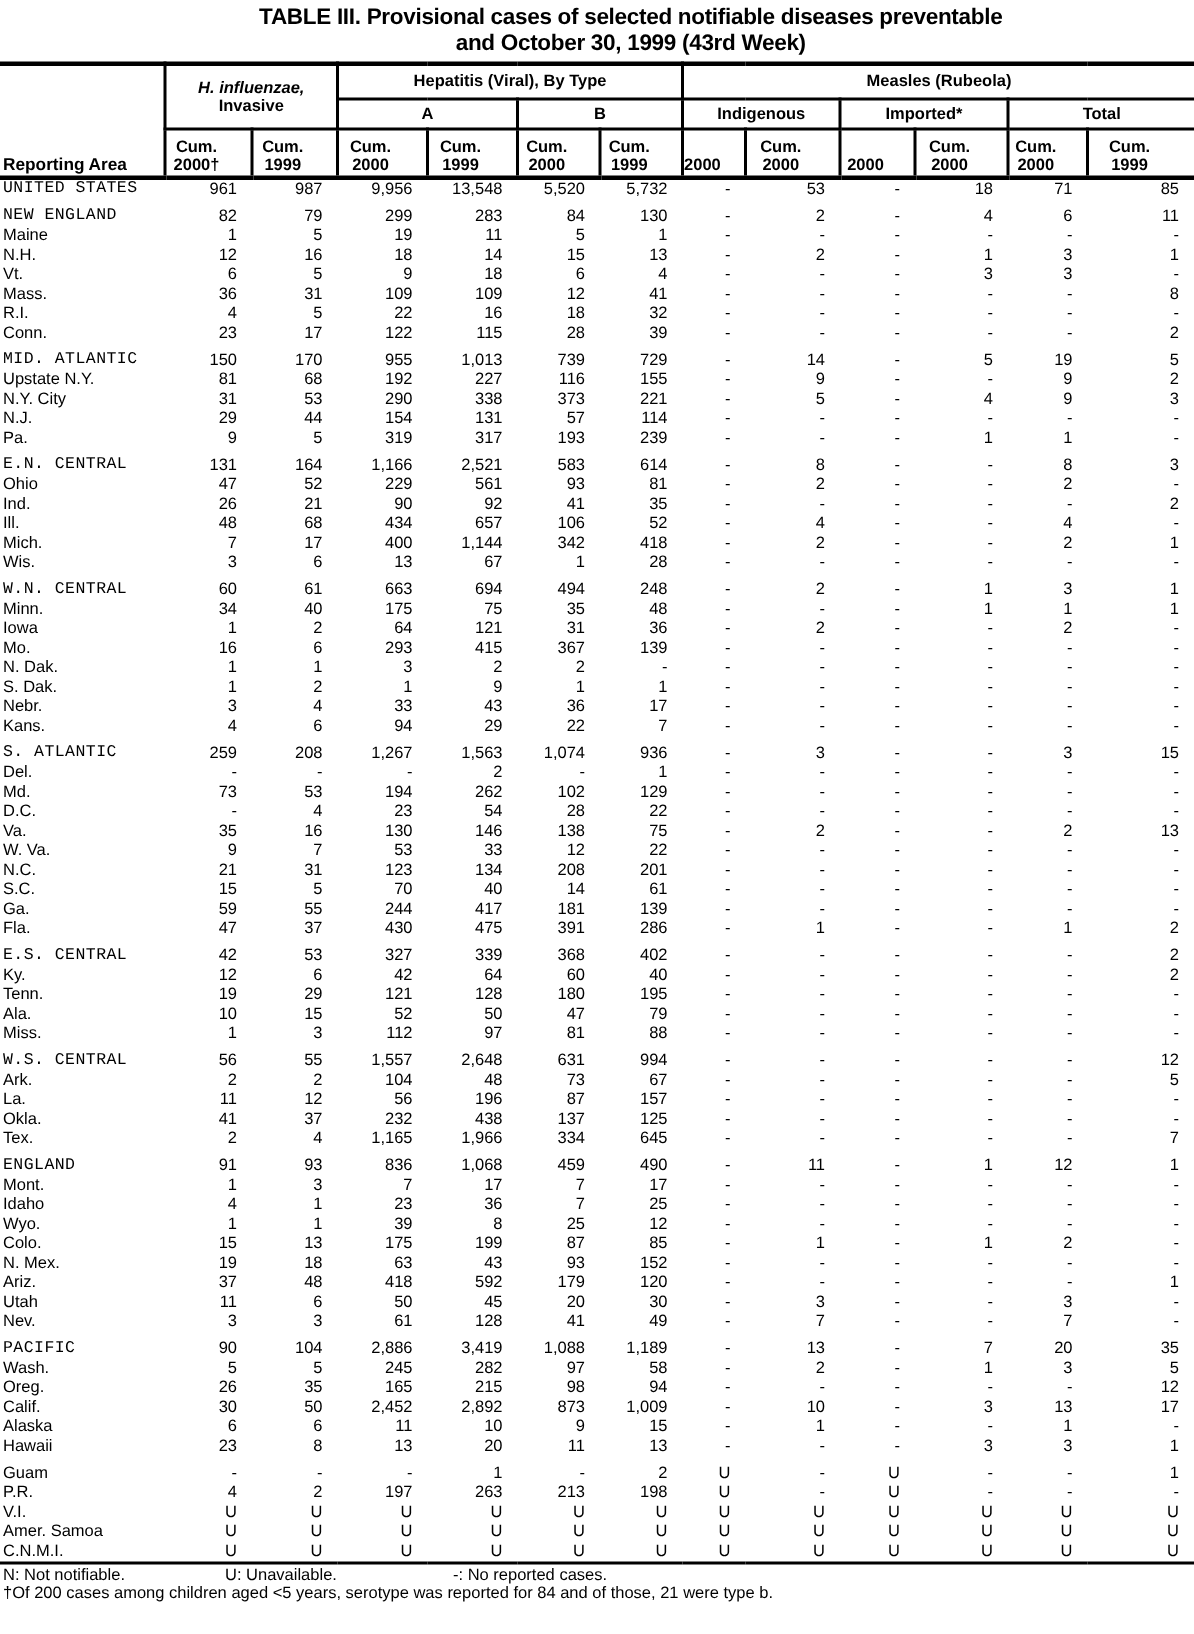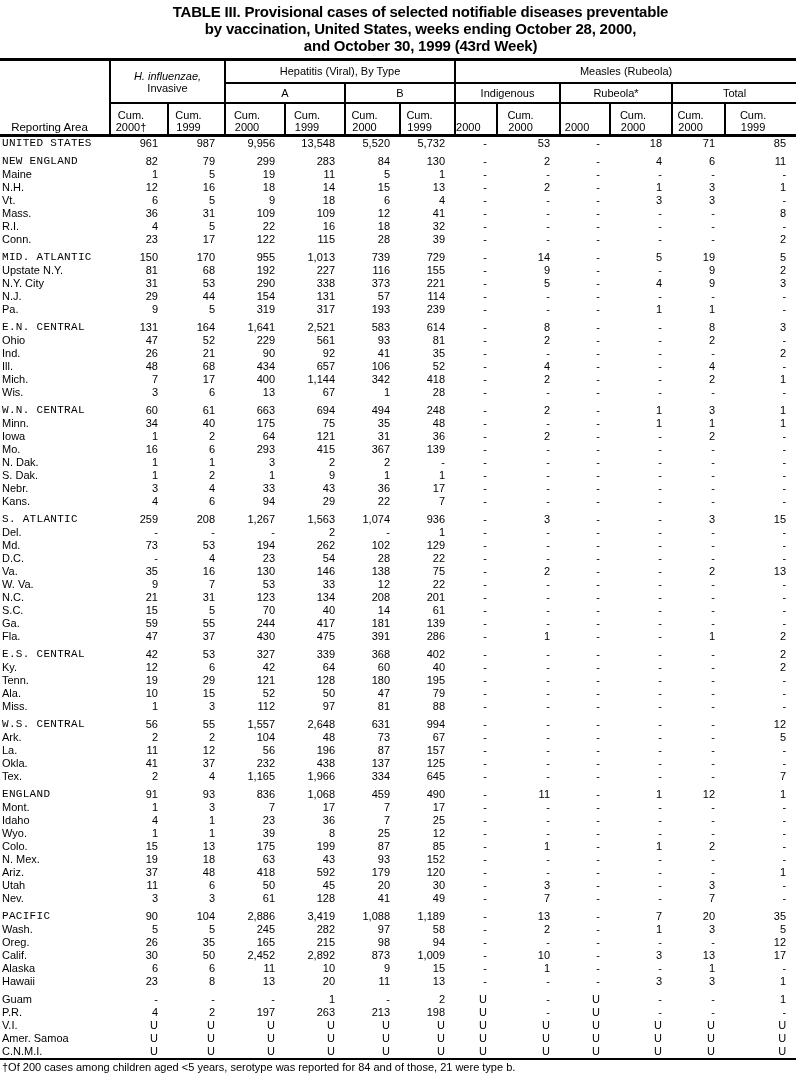--- a/index.html
+++ b/index.html
@@ -3,53 +3,52 @@
 <meta charset="utf-8">
 <style>
   html,body { margin:0; padding:0; background:#fff; color:#000; }
   .page {
     position:relative; width:796px; height:1089px; overflow:hidden;
     font-family:"Liberation Sans", sans-serif; background:#fff;
   }
   .title { text-align:center; font-weight:bold; font-size:15px; line-height:17px; padding-top:3px; letter-spacing:-0.2px;margin-left:45px; }
 
   table.main { border-collapse:collapse; table-layout:fixed; width:796px; margin-top:4px; border-top:3px solid #000; }
-  thead th { font-weight:normal; font-size:11px; padding:0; }
+  thead th { font-weight:bold; font-size:11px; padding:0; }
 
   th.grp { border:2px solid #000; text-align:center; vertical-align:middle; height:21px; line-height:11px; }
   th.grp.no-r { border-right:none;text-align:center; }
   th.grp-hib { line-height:12px; }
   .em { font-style:italic; }
 
   th.sub { border:2px solid #000; text-align:center; vertical-align:middle; height:18px; }
   th.sub.no-r { border-right:none;margin-left:41px; }
 
   th.cum { border:2px solid #000; border-bottom:3px solid #000; vertical-align:bottom; text-align:center;
            white-space:pre-line; line-height:12px; padding:1px 16px 1px 0; height:28px; }
   th.cum.no-r { border-right:none; }
 
-  th.area-h { text-align:center; vertical-align:bottom; border-bottom:3px solid #000; font-size:11.5px; padding:0 12px 1px 2px; }
+  th.area-h { text-align:left; vertical-align:bottom; border-bottom:3px solid #000; font-size:11.5px; padding:0 12px 1px 2px; }
 
   tbody td { font-size:11px; line-height:13px; height:13px; padding:0 10px 0 0; text-align:right; white-space:nowrap; overflow:hidden; }
   tbody td.area { text-align:left; padding:0 0 0 2px; font-size:11px; }
   tbody tr.section td.area { letter-spacing:0.3px;font-family:Liberation Mono, monospace; }
   tbody tr.gap td { height:5px; line-height:5px; font-size:2px; padding:0; }
   tbody { border-bottom:2px solid #000; }
 
   .footnotes { font-size:11px; line-height:11.5px; padding:2px 0 0 2px; }
   .fn-seg1 { display:inline-block; width:148px; }
   .fn-seg2 { display:inline-block; width:152px; }
 </style>
 </head>
 <body>
 
 <div class="page">
   <div class="title">
     <div>TABLE III. Provisional cases of selected notifiable diseases preventable</div>
-    <div>by vaccination, United States, weeks ending October 28, 2000,</div>
     <div>and October 30, 1999 (43rd Week)</div>
   </div>
 
   <table class="main">
     <colgroup>
       <col style="width:110px">
         <col style="width:58px">
         <col style="width:57px">
       <col style="width:60px">
         <col style="width:60px">
@@ -69,21 +68,21 @@
           <span class="em">H. influenzae,</span><br>
           <span>Invasive</span>
         </th>
         <th class="grp" colspan="4">Hepatitis (Viral), By Type</th>
         <th class="grp no-r" colspan="6">Measles (Rubeola)</th>
       </tr>
       <tr>
         <th class="sub" colspan="2">A</th>
         <th class="sub" colspan="2">B</th>
         <th class="sub" colspan="2">Indigenous</th>
-        <th class="sub" colspan="2">Rubeola*</th>
+        <th class="sub" colspan="2">Imported*</th>
         <th class="sub no-r" colspan="2">Total</th>
       </tr>
       <tr>
           <th class="cum">Cum.
 2000†</th>
           <th class="cum">Cum.
 1999</th>
           <th class="cum">Cum.
 2000</th>
           <th class="cum">Cum.
@@ -306,21 +305,21 @@
           <td class="num">1</td>
           <td class="num">-</td>
         </tr>
         <tr class="gap">
           <td colspan="13"></td>
         </tr>
         <tr class="section">
           <td class="area">E.N. CENTRAL</td>
           <td class="num">131</td>
           <td class="num">164</td>
-          <td class="num">1,641</td>
+          <td class="num">1,166</td>
           <td class="num">2,521</td>
           <td class="num">583</td>
           <td class="num">614</td>
           <td class="num">-</td>
           <td class="num">8</td>
           <td class="num">-</td>
           <td class="num">-</td>
           <td class="num">8</td>
           <td class="num">3</td>
         </tr>
@@ -1137,15 +1136,18 @@
           <td class="num">U</td>
           <td class="num">U</td>
           <td class="num">U</td>
           <td class="num">U</td>
           <td class="num">U</td>
         </tr>
       </tbody>
   </table>
 
   <div class="footnotes">
+    <div>
+      <span class="fn-seg1">N: Not notifiable.</span><span class="fn-seg2">U: Unavailable.</span><span>-: No reported cases.</span>
+    </div>
     <div>†Of 200 cases among children aged &lt;5 years, serotype was reported for 84 and of those, 21 were type b.</div>
   </div>
 </div>
 
 </body></html>

